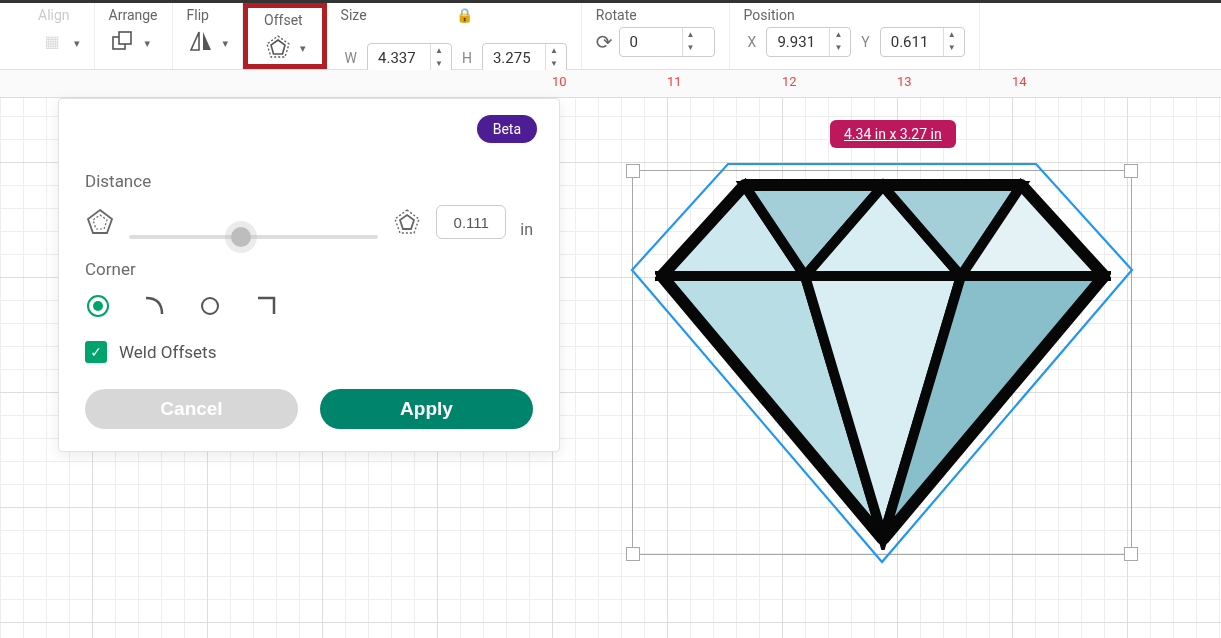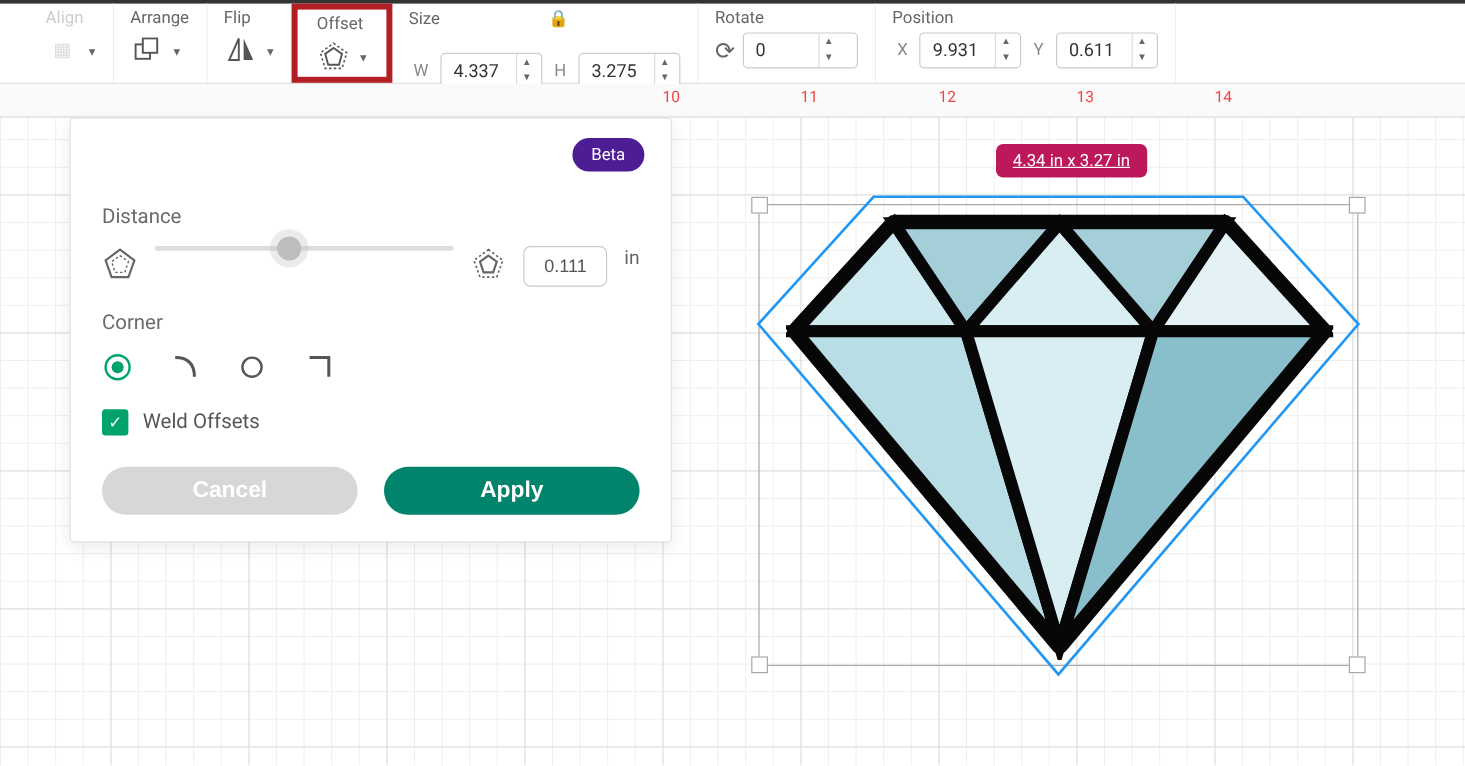--- a/index.html
+++ b/index.html
@@ -88,21 +88,21 @@
     border-radius: 4px;
     box-shadow: 0 4px 14px rgba(0,0,0,0.08);
     padding: 20px 26px 22px;
   }
   .beta-badge {
     position:absolute; right:22px; top:16px;
     background:#4c1d95; color:#fff; font-size:14px;
     padding:6px 16px; border-radius:18px;
   }
   .panel-label { font-size:17px; color:#6b6b6b; margin-top:52px; margin-bottom:14px; }
-  .slider-row { display:flex; align-items:flex-start; gap:14px; margin-bottom:20px; }
+  .slider-row { display:flex; align-items:flex-end; gap:14px; margin-bottom:20px; }
   .slider-track { flex:1; height:4px; background:#ddd; border-radius:2px; position:relative; }
   .slider-thumb {
     position:absolute; top:50%; left:45%;
     width:20px; height:20px; border-radius:50%;
     background:#bdbdbd; transform:translate(-50%,-50%);
     box-shadow: 0 0 0 6px rgba(189,189,189,0.3);
   }
   .dist-input {
     border:1px solid #ccc; border-radius:6px;
     width:70px; height:34px; text-align:center; font-size:15px; color:#555;

